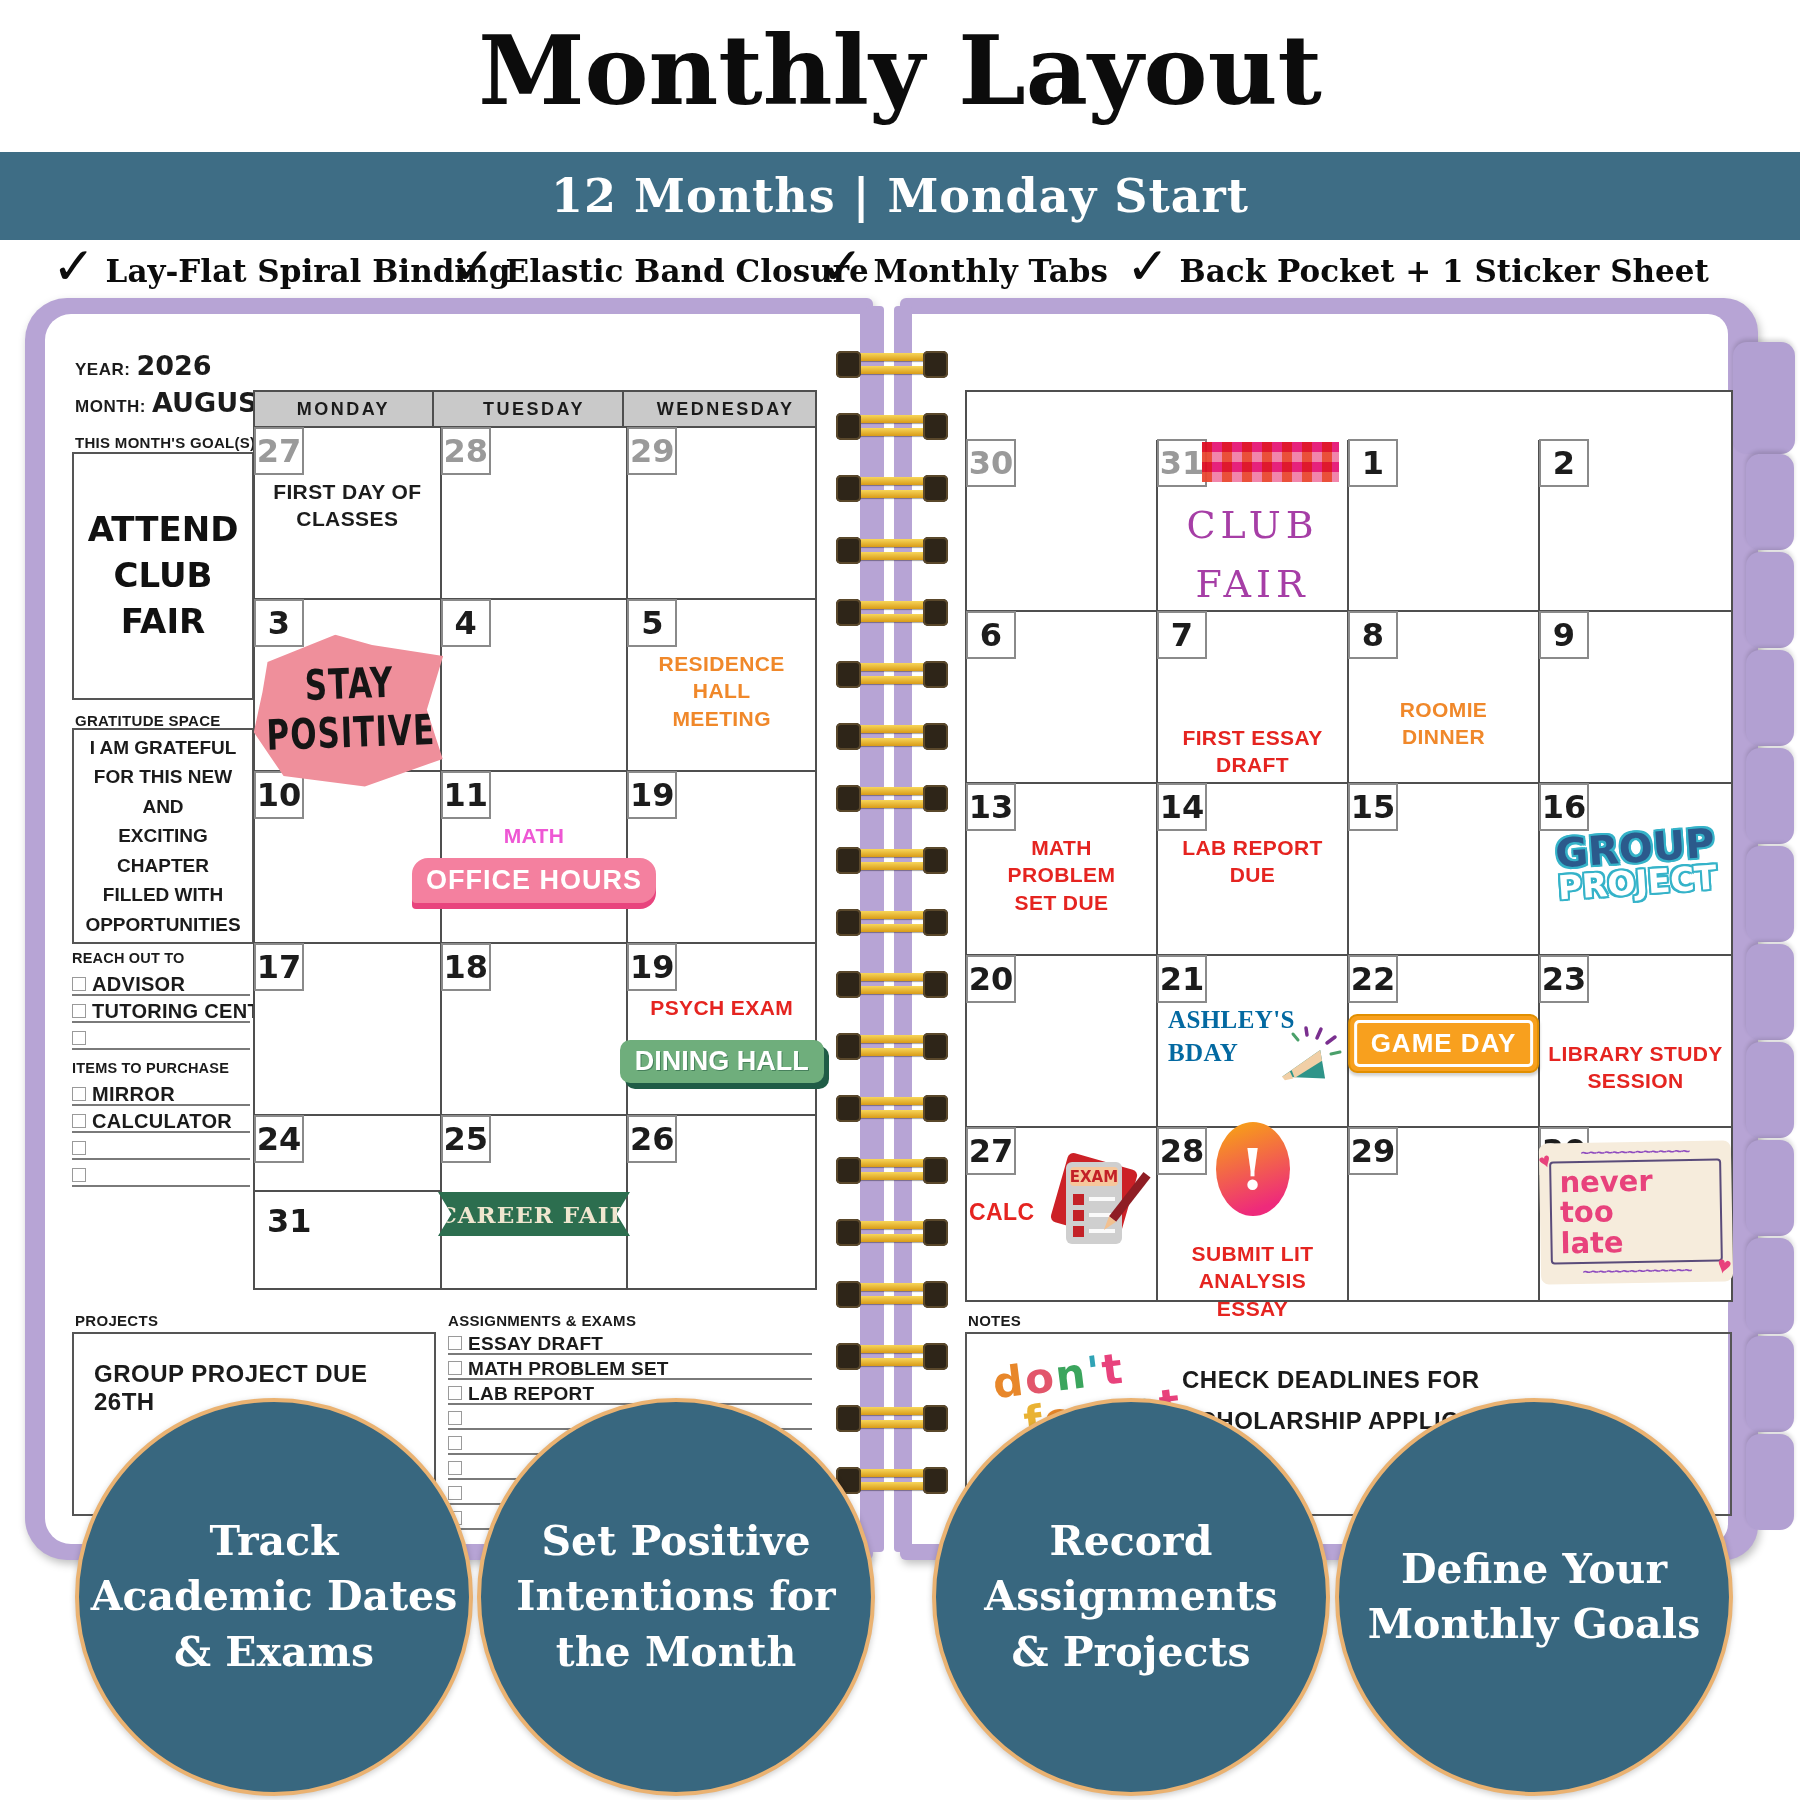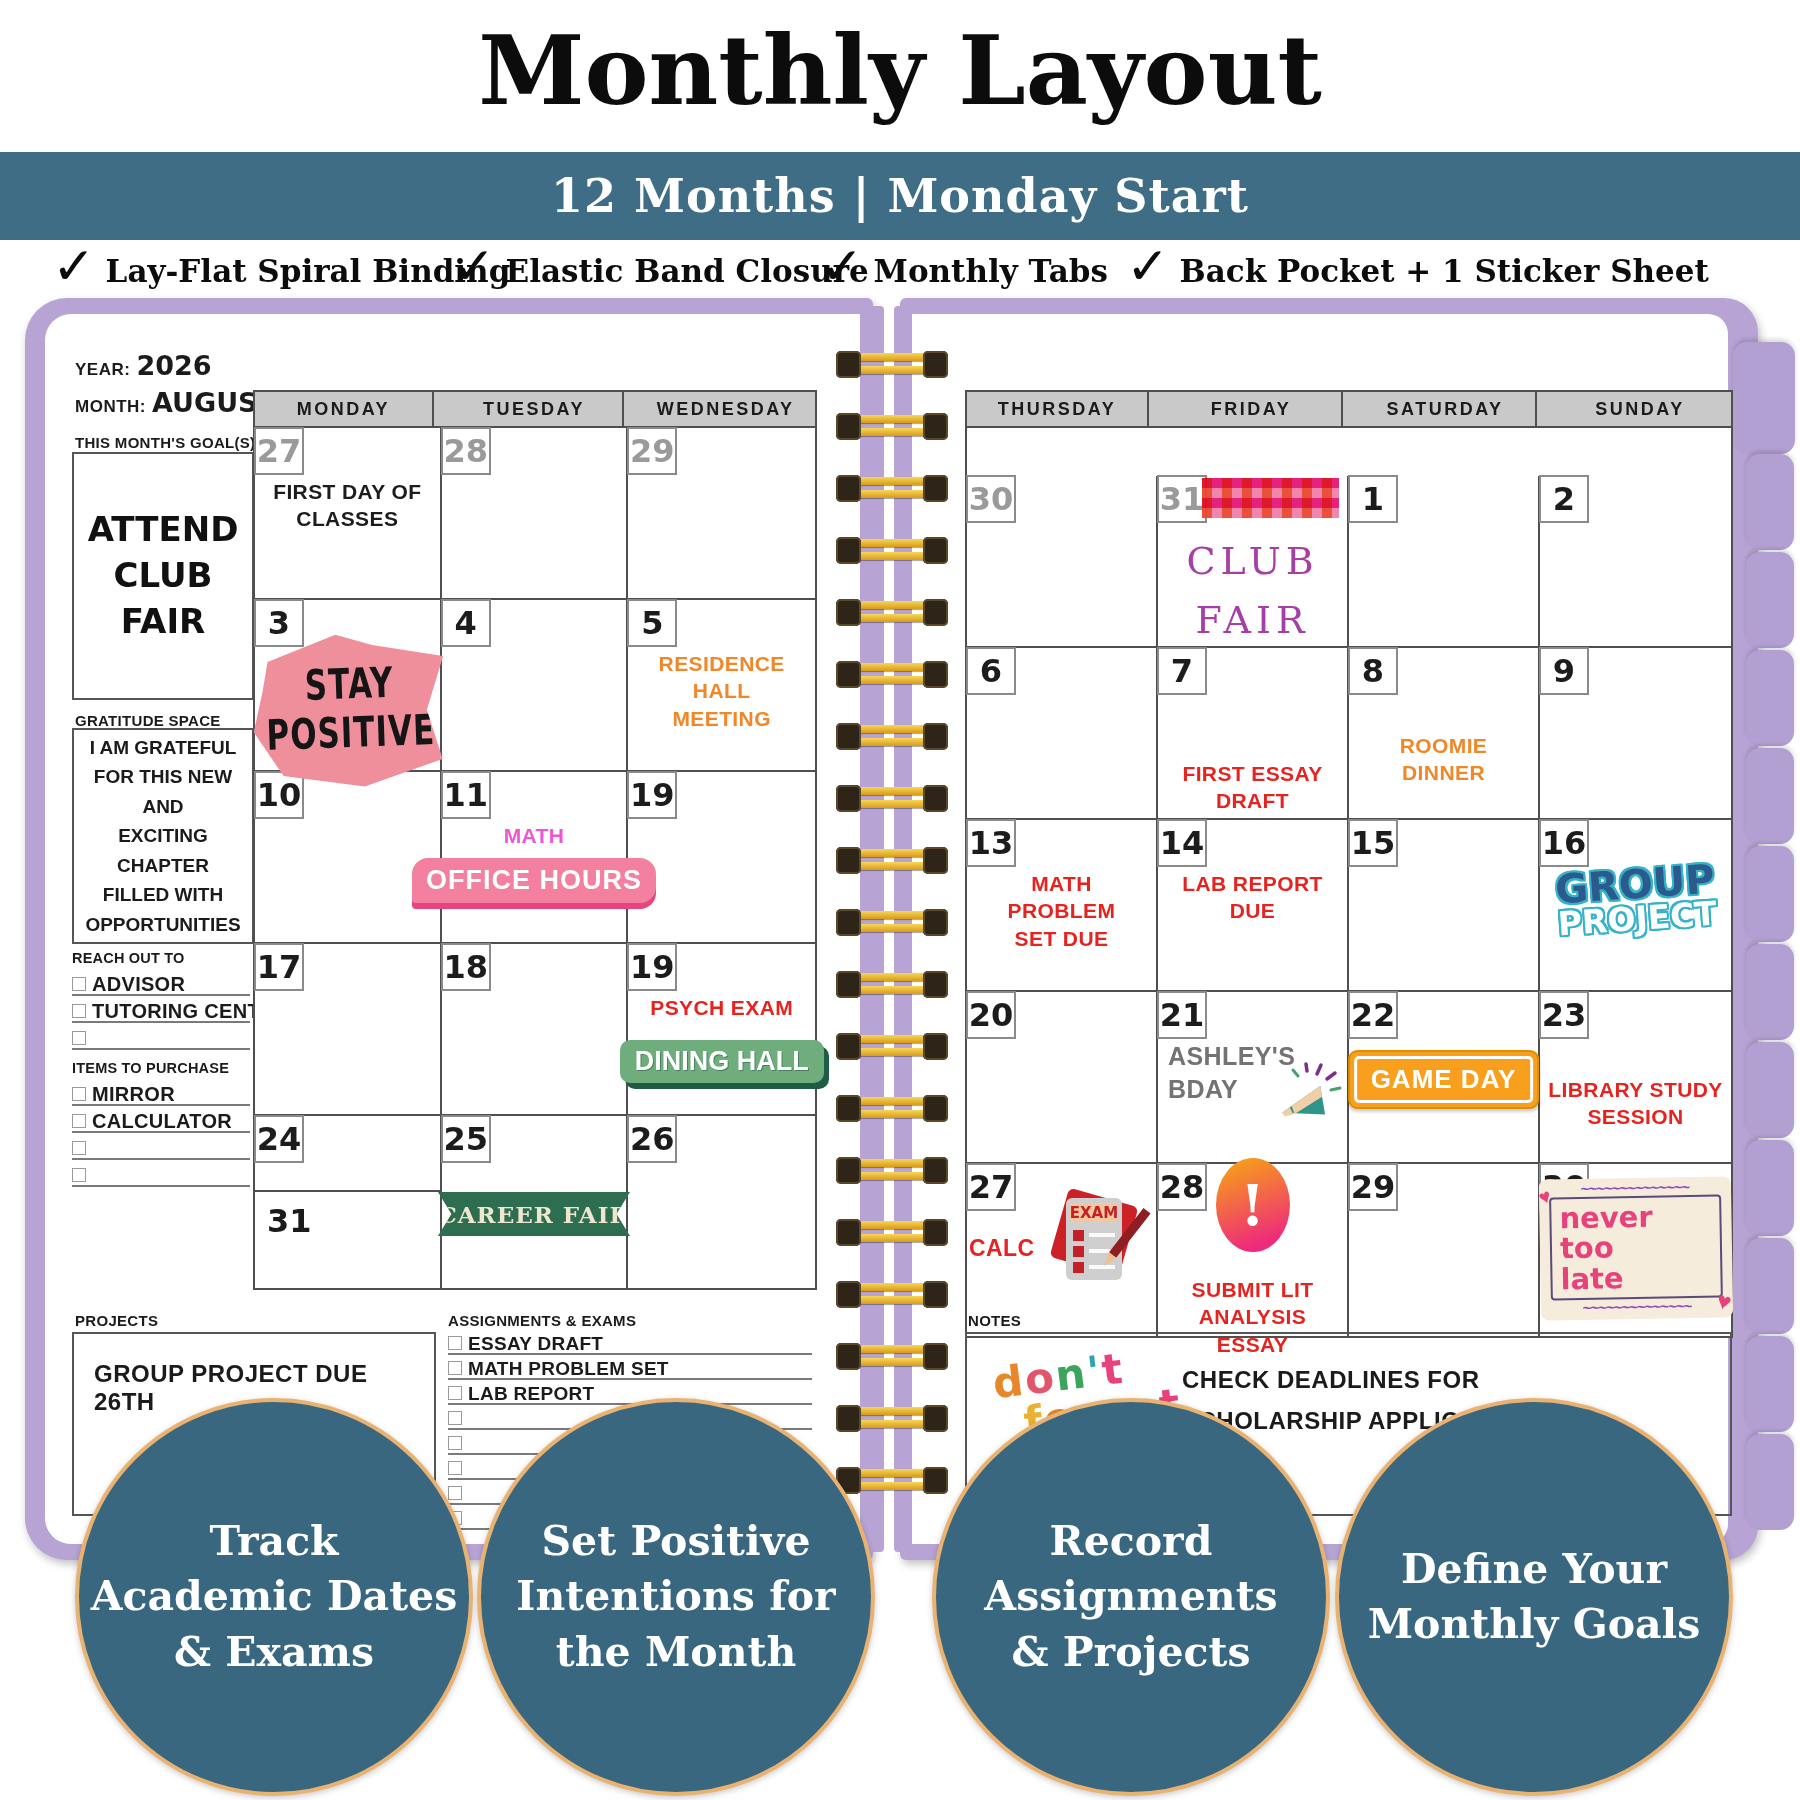--- a/index.html
+++ b/index.html
@@ -345,26 +345,20 @@
         <div class="cell last-row">
           <div class="datebox">25</div>
           <div class="stk cfair">CAREER FAIR</div>
         </div>
         <div class="cell last-col last-row">
           <div class="datebox">26</div>
         </div>
       </div>
     </div>
   <div class="cal" id="cal-right">
-      <div class="cal-head" style="grid-template-columns: repeat(4, 1fr);">
-        <div class="cal-hcell">THURSDAY</div>
-        <div class="cal-hcell">FRIDAY</div>
-        <div class="cal-hcell">SATURDAY</div>
-        <div class="cal-hcell last-col">SUNDAY</div>
-      </div>
       <div class="cal-body" style="grid-template-columns: repeat(4, 1fr); margin-top: 48px;">
         <div class="cell">
           <div class="datebox faded">30</div>
         </div>
         <div class="cell">
           <div class="datebox faded">31</div>
           <div class="stk washi"></div>
           <div class="stk clubfair" style="color: rgb(166, 62, 166);">CLUB
 FAIR</div>
         </div>
@@ -409,21 +403,21 @@
           <div class="stk gp">
             <div class="g1">GROUP</div>
             <div class="g2">PROJECT</div>
           </div>
         </div>
         <div class="cell">
           <div class="datebox">20</div>
         </div>
         <div class="cell">
           <div class="datebox">21</div>
-          <div class="ev pos-topleft" style="color: #737373;">ASHLEY'S
+          <div class="ev pos-topleft" style="color: #0369a1; font-family: Liberation Serif, serif;">ASHLEY'S
 BDAY</div>
           <div class="stk party"><svg width="70" height="70" viewBox="0 0 70 70">
               <g transform="rotate(24 35 40)">
                 <polygon points="12,62 36,22 52,46" fill="#2f9489"></polygon>
                 <polygon points="18,52 36,22 42,31 24,58" fill="#f1cfa6"></polygon>
                 <polygon points="12,62 17,54 23,59 16,64" fill="#f1cfa6"></polygon>
               </g>
               <g stroke="#7a2f8f" stroke-width="3.5" stroke-linecap="round">
                 <line x1="40" y1="12" x2="44" y2="3"></line>
                 <line x1="50" y1="17" x2="58" y2="11"></line>

